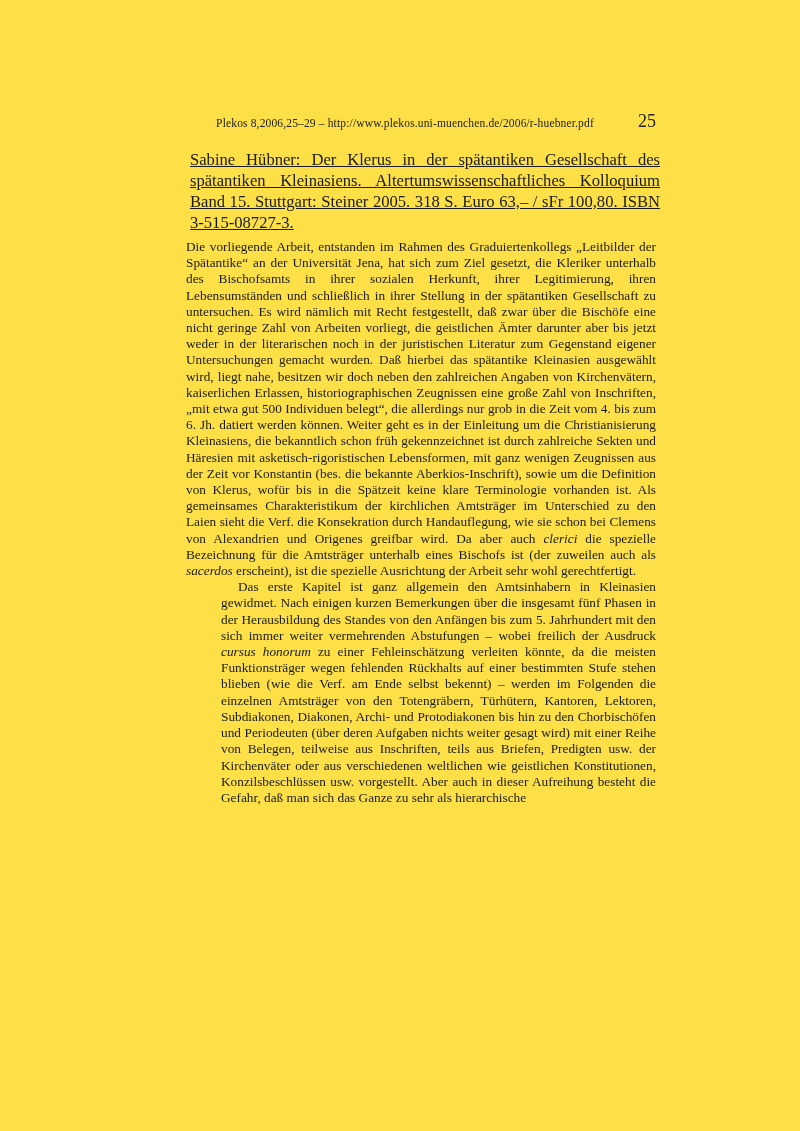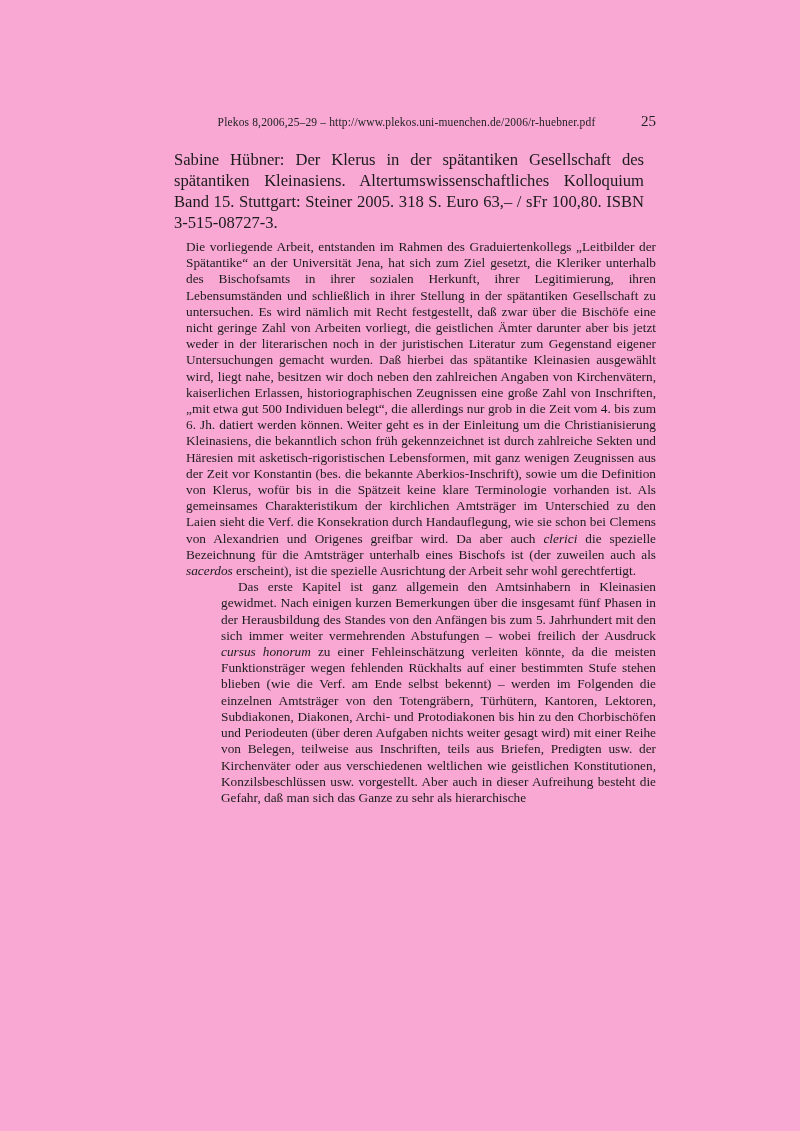--- a/index.html
+++ b/index.html
@@ -11,21 +11,21 @@
     height: 1131px;
     background: #ffffff;
     color: #1b1b1b;
     font-family: "Liberation Serif", "DejaVu Serif", serif;
     position: relative;
     overflow: hidden;
   }
   .page {
     position: absolute;
     inset: 0;
-    background: #f9a8d4;
+    background: #fde047;
   }
   
   .running-head {
     position: absolute;
     top: 115px;
     left: 186px;
     width: 470px;
     display: flex;
     align-items: baseline;
     font-size: 11.5px;
@@ -33,34 +33,35 @@
     color: #222222;
   }
   .head-title {
     flex: 1;
     text-align: center;
     letter-spacing: 0.15px;
     white-space: nowrap;
   }
   .page-num {
     margin-left: 14px;
-    font-size: 15px;
+    font-size: 18px;
     text-align: right;
   }
   
   .review-heading {
     position: absolute;
     top: 149px;
-    left: 174px;
+    left: 190px;
     width: 470px;
     font-size: 16.6px;
     line-height: 21px;
     text-align: justify;
     text-justify: inter-word;
     color: #1b1b1b;
+    text-decoration: underline;
   }
   
   .body-text {
     position: absolute;
     top: 239px;
     left: 186px;
     width: 470px;
     font-size: 13.3px;
     line-height: 16.2px;
     text-align: justify;

